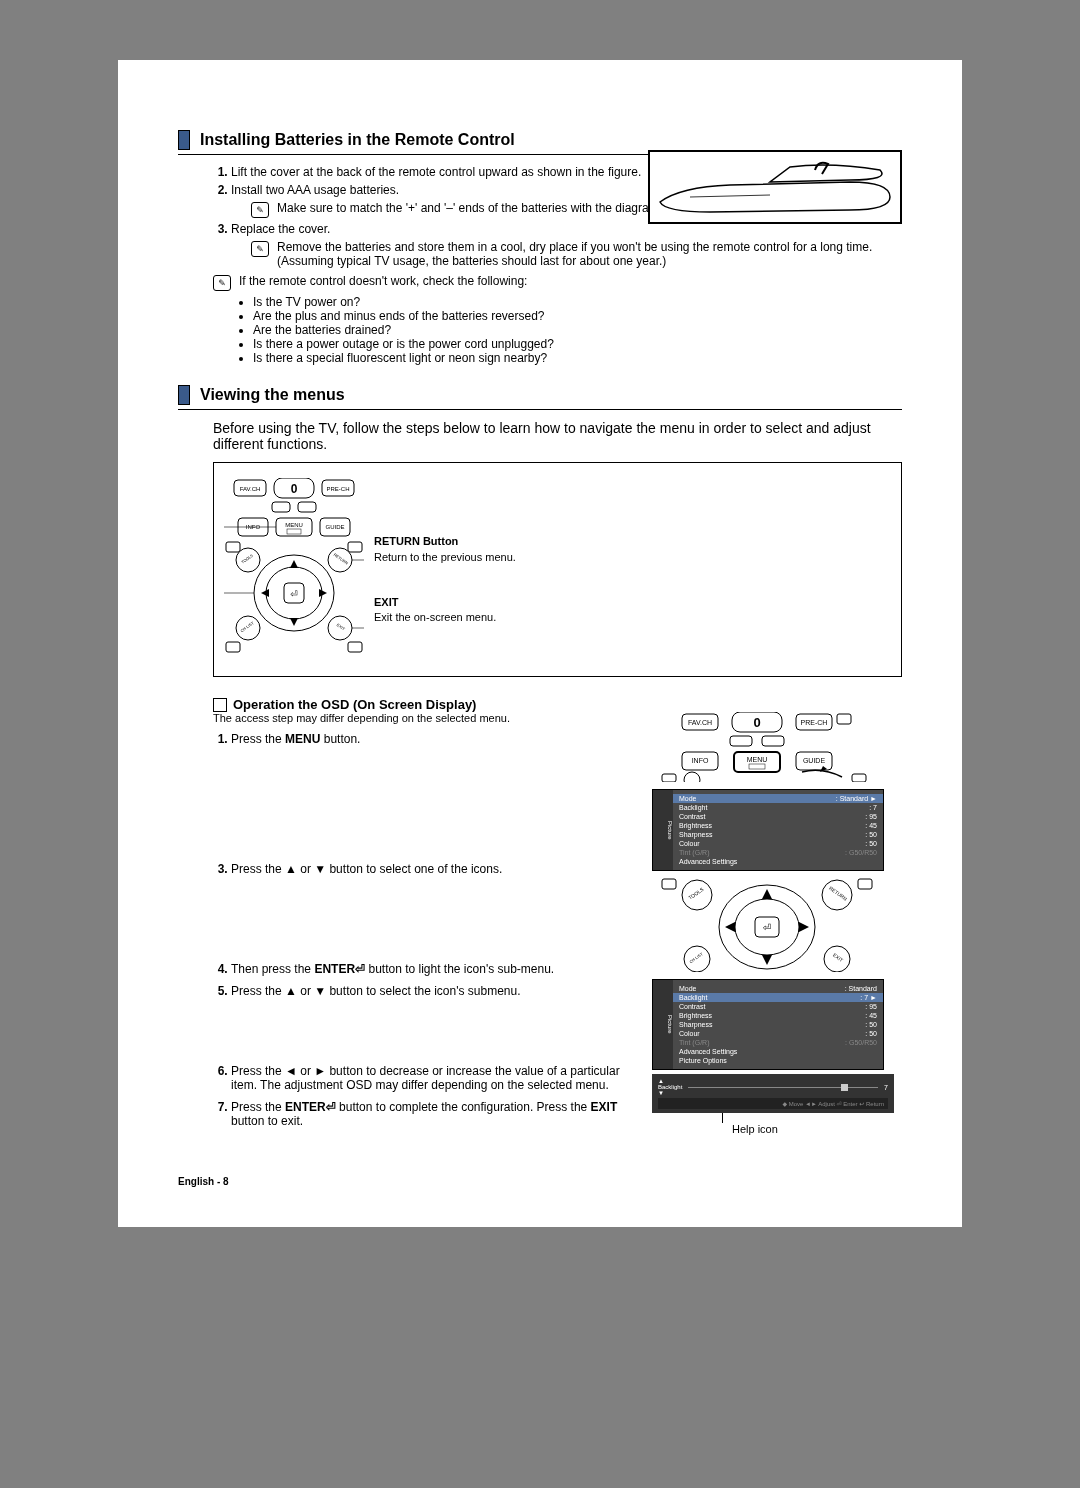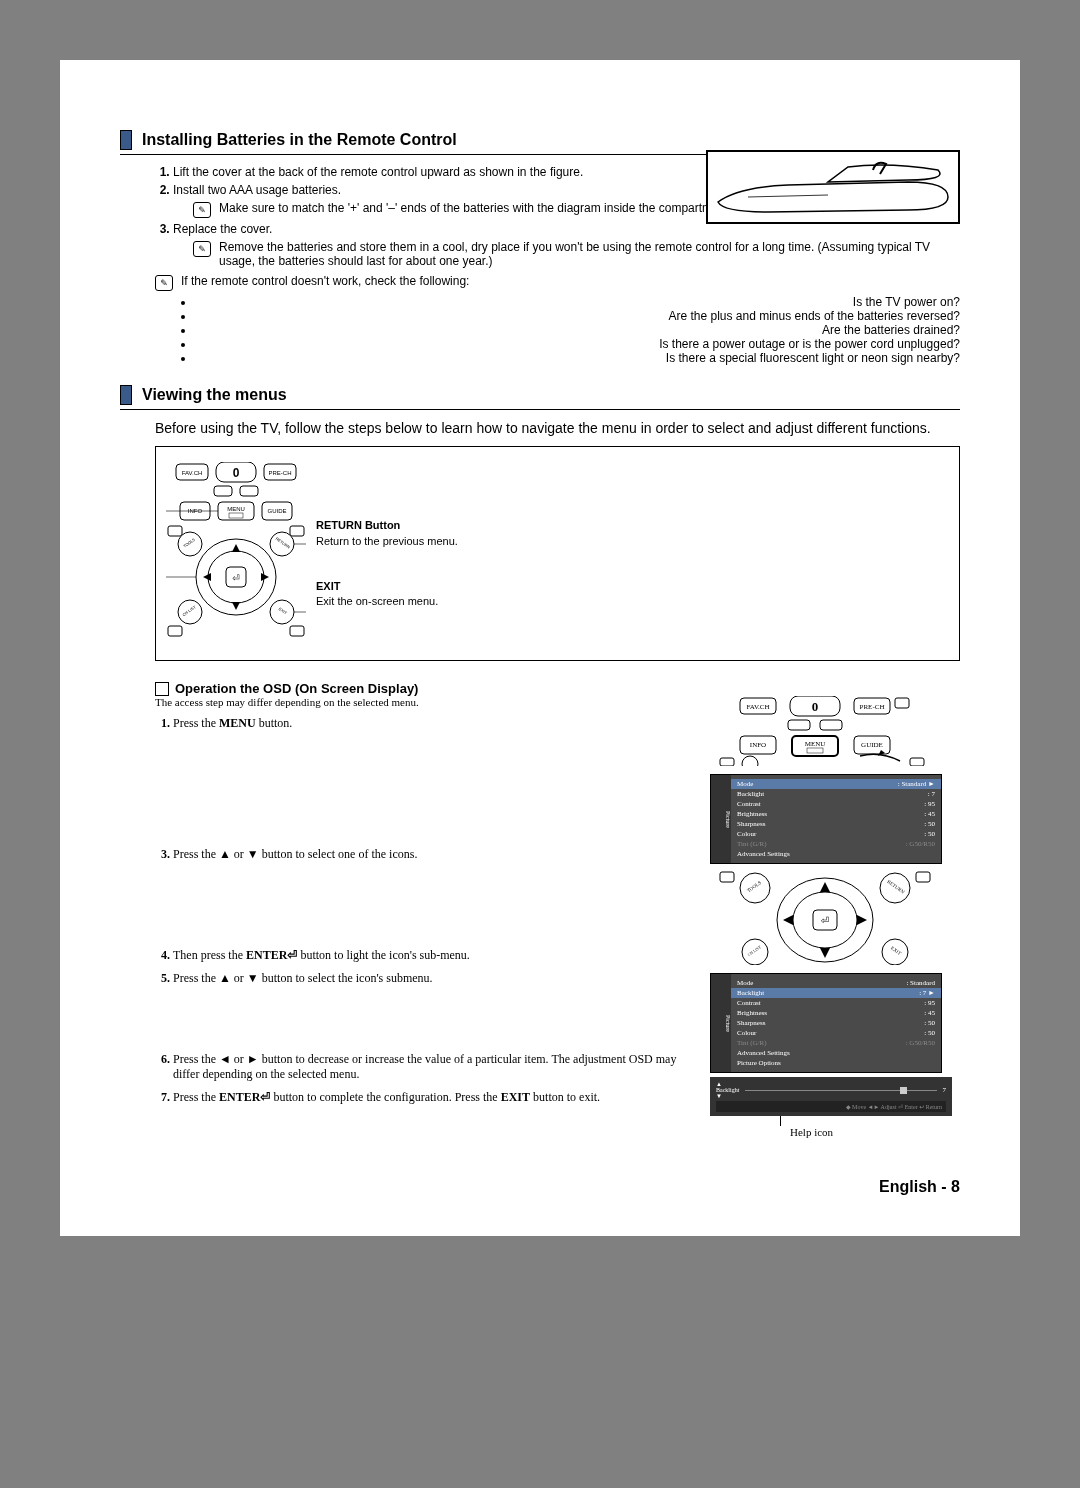--- a/index.html
+++ b/index.html
@@ -4,21 +4,21 @@
 <style>
   body {
     margin: 0;
     padding: 0;
     background: #808080;
     font-family: Arial, Helvetica, sans-serif;
     font-size: 12px;
     color: #000;
   }
   .page {
-    width: 960px;
+    width: 844px;
     margin: 60px auto;
     background: #fff;
     padding: 50px 60px 40px 60px;
     box-sizing: border-box;
     position: relative;
   }
   .section-title {
     display: flex;
     align-items: center;
     border-bottom: 1px solid #000;
@@ -50,21 +50,21 @@
     width: 16px; height: 14px;
     border: 1px solid #000;
     border-radius: 3px;
     font-size: 9px;
     display: flex; align-items: center; justify-content: center;
     flex-shrink: 0;
     margin-top: 1px;
   }
   .indent-note { margin-left: 20px; }
   ul.bullets { list-style: disc; padding-left: 40px; margin: 4px 0;}
-  ul.bullets li { margin: 0 0; text-align: right; }
+  ul.bullets li { margin: 0 0; }
   .remote-img {
     position: absolute;
     right: 60px;
     top: 90px;
     width: 250px;
     height: 70px;
     border: 2px solid #000;
     background: #fff;
   }
   .remote-img svg { width: 100%; height: 100%;}
@@ -90,21 +90,20 @@
     width: 12px; height: 12px;
     border: 1px solid #000;
     display: inline-block;
   }
   ol.steps { padding-left: 18px; margin: 4px 0;}
   ol.steps > li { margin: 8px 0; }
   ol.steps > li::marker { font-weight: bold; }
   .two-col {
     display: flex;
     gap: 20px;
-    font-family: Liberation Serif, serif;
   }
   .col-text { flex: 1; }
   .col-img { width: 250px; }
   .osd-box {
     width: 230px;
     background: #4a4a4a;
     border: 1px solid #000;
     margin: 4px 0;
     font-size: 7px;
     color: #fff;
@@ -151,23 +150,23 @@
     font-size: 11px;
     margin-left: 80px;
   }
   .help-line {
     border-left: 1px solid #000;
     height: 10px;
     margin-left: 70px;
     width: 1px;
   }
   .footer {
-    text-align: right;
+    text-align: left;
     font-weight: bold;
-    font-size: 16px;
+    font-size: 10px;
     margin-top: 40px;
   }
   .spacer { height: 20px; }
   .big-space { height: 50px; }
 </style>
 </head>
 <body>
 
 <div class="page">
 

